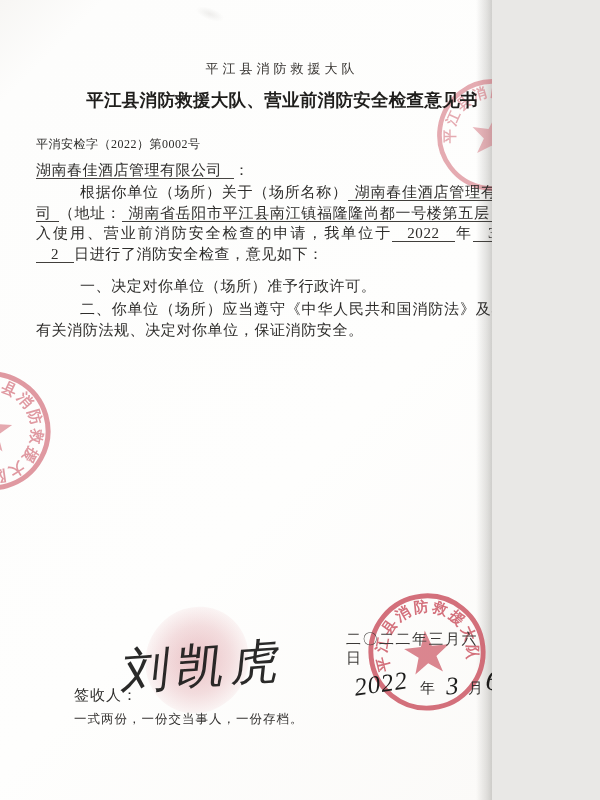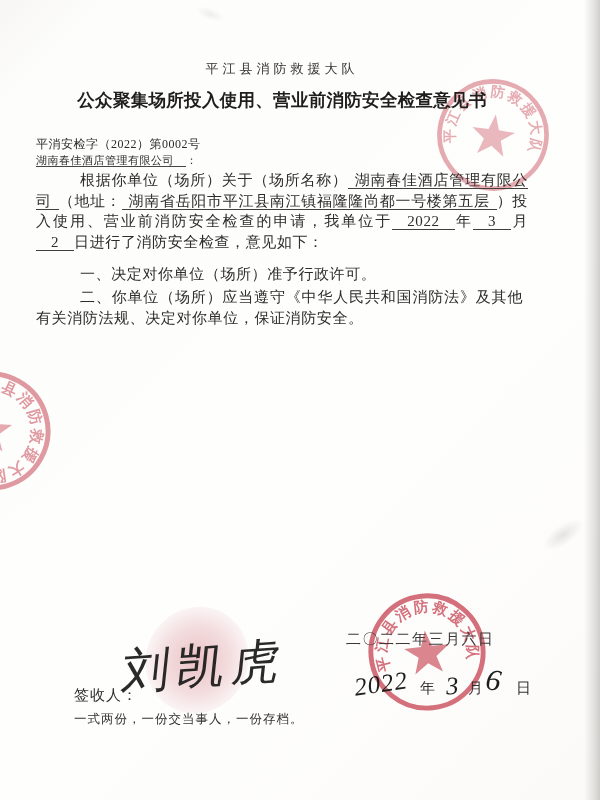--- a/index.html
+++ b/index.html
@@ -5,21 +5,21 @@
   html,body{margin:0;padding:0;}
   body{
     width:600px;height:800px;
     background:#e9e8e6;
     font-family:"Liberation Serif","DejaVu Serif",serif;
     color:#2e2d2b;
     overflow:hidden;
   }
   .page{
     position:relative;
-    width:600px;height:800px;
+    width:492px;height:800px;
     background:linear-gradient(135deg,#f7f6f4 0%,#fdfdfc 8%,#fefefd 60%,#fbfaf8 100%);
     overflow:hidden;
   }
   .scan-edge-right{
     position:absolute;top:0;right:0;width:16px;height:100%;
     background:linear-gradient(to right,rgba(120,118,112,0) 0%,rgba(120,118,112,.22) 70%,rgba(100,98,92,.30) 100%);
     pointer-events:none;
   }
   .smudge{position:absolute;border-radius:50%;pointer-events:none;}
   .smudge.s1{left:540px;top:525px;width:46px;height:20px;
@@ -36,21 +36,21 @@
   }
   .doc-title{
     text-align:center;font-size:17.5px;font-weight:bold;letter-spacing:0.3px;
     margin-top:10px;color:#1f1e1c;
     font-family:"Liberation Sans","DejaVu Sans",sans-serif;
   }
   .doc-number{
     text-align:left;font-size:12px;margin-top:24px;margin-right:-10px;
     letter-spacing:0.5px;color:#2a2927;
   }
-  .addressee{margin-top:0;font-size:11px;letter-spacing:0.5px;}
+  .addressee{margin-top:8px;font-size:15px;letter-spacing:0.5px;}
   .u-name{border-bottom:1.5px solid #474542;padding-right:12px;}
   .para{
     font-size:15px;line-height:20.5px;letter-spacing:0.6px;
     text-align:justify;text-indent:44px;margin:2px 0 12px 0;
   }
   .item{
     font-size:15px;line-height:21.5px;letter-spacing:0.6px;
     text-align:justify;text-indent:44px;margin:1px 5px 0 0;
   }
   .blank{border-bottom:1.4px solid #413f3c;padding:0 7px;}
@@ -115,21 +115,21 @@
   </svg>
   <svg class="seal seal-left" viewBox="0 0 130 130">
     <use href="#seal-symbol"></use>
   </svg>
   <svg class="seal seal-bottom" viewBox="0 0 130 130">
     <use href="#seal-symbol"></use>
   </svg>
 
   <div class="content">
     <div class="agency">平江县消防救援大队</div>
-    <div class="doc-title">公众聚集场所投入使用、营业前消防安全检查意见书</div>
+    <div class="doc-title">平江县消防救援大队、营业前消防安全检查意见书</div>
     <div class="doc-number">平消安检字（2022）第0002号</div>
 
     <div class="addressee"><span class="u-name">湖南春佳酒店管理有限公司</span><span>：</span></div>
 
     <p class="para"><span>根据你单位（场所）关于（场所名称）</span><span class="blank">湖南春佳酒店管理有限公司</span><span>（地址：</span><span class="blank">湖南省岳阳市平江县南江镇福隆隆尚都一号楼第五层</span><span>）投入使用、营业前消防安全检查的申请，我单位于</span><span class="blank-num">2022</span><span>年</span><span class="blank-num">3</span><span>月</span><span class="blank-num">2</span><span>日</span><span>进行了消防安全检查，意见如下：</span></p>
 
     <p class="item">一、决定对你单位（场所）准予行政许可。</p>
     <p class="item">二、你单位（场所）应当遵守《中华人民共和国消防法》及其他有关消防法规、决定对你单位，保证消防安全。</p>
   </div>
 

